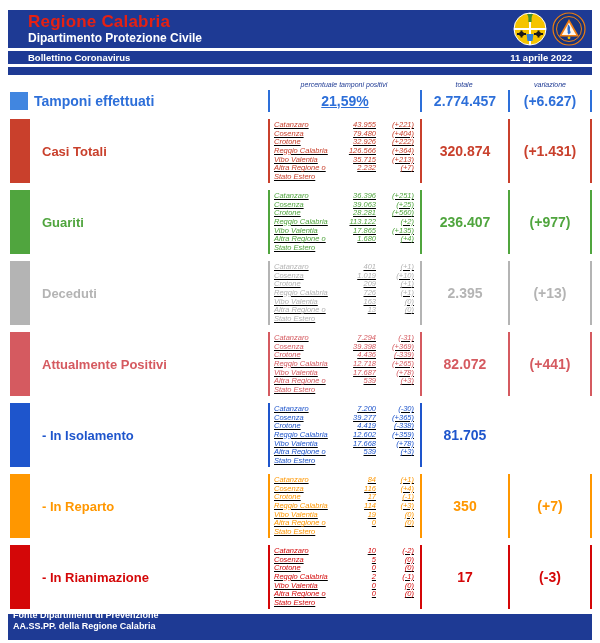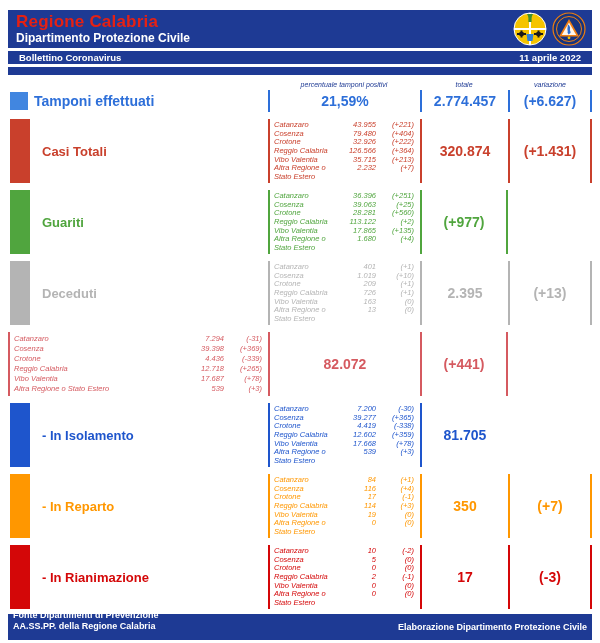--- a/index.html
+++ b/index.html
@@ -1,44 +1,44 @@
 <!DOCTYPE html>
 <html style="--navy: #1e3a94; --titleRed: #e52113;"><head>
 <meta charset="utf-8">
 <style>
   * { margin:0; padding:0; box-sizing:border-box; }
   html,body { background:#ffffff; }
   body { font-family:"Liberation Sans", sans-serif; width:600px; height:643px; overflow:hidden; }
   .page { width:600px; height:643px; padding:10px 8px 8px 8px; background:#fff; }
 
   
-  .hdr { background:var(--navy); height:38px; display:flex; justify-content:space-between; align-items:center; padding:2px 6px 2px 8px;gap:20px; }
+  .hdr { background:var(--navy); height:38px; display:flex; justify-content:space-between; align-items:center; padding:2px 6px 2px 20px;gap:20px; }
   .hdr-titles { line-height:1.08; }
   .hdr-title { color:var(--titleRed); font-size:17px; font-weight:bold; letter-spacing:0.2px; }
   .hdr-subtitle { color:#fff; font-size:12px; font-weight:bold; }
   .hdr-logos { display:flex; gap:5px; align-items:center; }
   .logo { width:34px; height:34px; }
 
-  .bollettino { background:var(--navy); height:13px; margin-top:3px; display:flex; justify-content:space-between; align-items:center; padding:0 11px;gap:27px; }
+  .bollettino { background:var(--navy); height:13px; margin-top:3px; display:flex; justify-content:space-between; align-items:center; padding:0 20px;gap:27px; }
   .bollettino span { color:#fff; font-size:9.5px; font-weight:bold; }
   .spacerbar { background:var(--navy); height:8px; margin-top:3px; }
 
   
   .grid-row { display:grid; grid-template-columns:260px 152px 88px 84px; }
   .colheads { height:12px; margin-top:2px; align-items:end; }
   .colhead { color:var(--navy); font-size:7px; font-style:italic; text-align:center; padding-bottom:1px; }
 
   .rows { display:flex; flex-direction:column; gap:7px; margin-top:1px; }
 
   .tamponi { height:22px; }
   .tamponi .label-cell { display:flex; align-items:center; gap:6px; }
   .tamponi .sq { width:18px; height:18px; margin-left:2px; }
   .tamponi .lbl { font-size:14px; font-weight:bold; color:var(--c); }
   .bigval { display:flex; align-items:center; justify-content:center; font-size:14px; font-weight:bold; color:var(--c); }
-  .c2 { border-left:2px solid var(--c); }
+  .c2 { border-left:2px solid var(--c);text-decoration:underline; }
   .c3 { border-left:2px solid var(--c); }
   .c4 { border-left:2px solid var(--c); border-right:2px solid var(--c); }
 
   .section { height:64px; }
   .section .label-cell { display:flex; align-items:center; }
   .section .bar { width:20px; height:100%; margin-left:2px; background:var(--c); flex:none; }
   .section .lbl { font-size:13px; font-weight:bold; color:var(--c); margin-left:12px; }
   .breakdown { padding:2px 2px 2px 4px; display:flex; flex-direction:column; justify-content:space-around; }
   .bline { display:grid; grid-template-columns:1fr 48px 42px; font-size:7.5px; font-style:italic; color:var(--c); line-height:1.15; }
   .bline .pval { text-align:right; }
@@ -194,20 +194,21 @@
     <span class="pval">17.865</span>
     <span class="pdelta">(+135)</span>
   </div>
 
   <div class="bline">
     <span class="pname">Altra Regione o Stato Estero</span>
     <span class="pval">1.680</span>
     <span class="pdelta">(+4)</span>
   </div>
 </div>
+    <div class="bigval c3">236.407</div>
     <div class="bigval c4">(+977)</div>
   </div>
 
   <div class="grid-row section" style="--c: #b4b4b4;">
     <div class="label-cell">
       <div class="bar"></div>
       <div class="lbl">Deceduti</div>
     </div>
     <div class="breakdown c2">
   <div class="bline">
@@ -244,20 +245,24 @@
     <span class="pname">Altra Regione o Stato Estero</span>
     <span class="pval">13</span>
     <span class="pdelta">(0)</span>
   </div>
 </div>
     <div class="bigval c3">2.395</div>
     <div class="bigval c4">(+13)</div>
   </div>
 
   <div class="grid-row section" style="--c: #d55a60;">
+    <div class="label-cell">
+      <div class="bar"></div>
+      <div class="lbl">Attualmente Positivi</div>
+    </div>
     <div class="breakdown c2">
   <div class="bline">
     <span class="pname">Catanzaro</span>
     <span class="pval">7.294</span>
     <span class="pdelta">(-31)</span>
   </div>
 
   <div class="bline">
     <span class="pname">Cosenza</span>
     <span class="pval">39.398</span>
@@ -429,15 +434,14 @@
     <div class="bigval c4">(-3)</div>
   </div>
 
   </div>
 
   <div class="ftr">
     <div class="left">
       <div>Fonte Dipartimenti di Prevenzione</div>
       <div>AA.SS.PP.  della Regione Calabria</div>
     </div>
-    <div class="right">Elaborazione Dipartimento Protezione Civile</div>
   </div>
 </div>
 
 </body></html>

